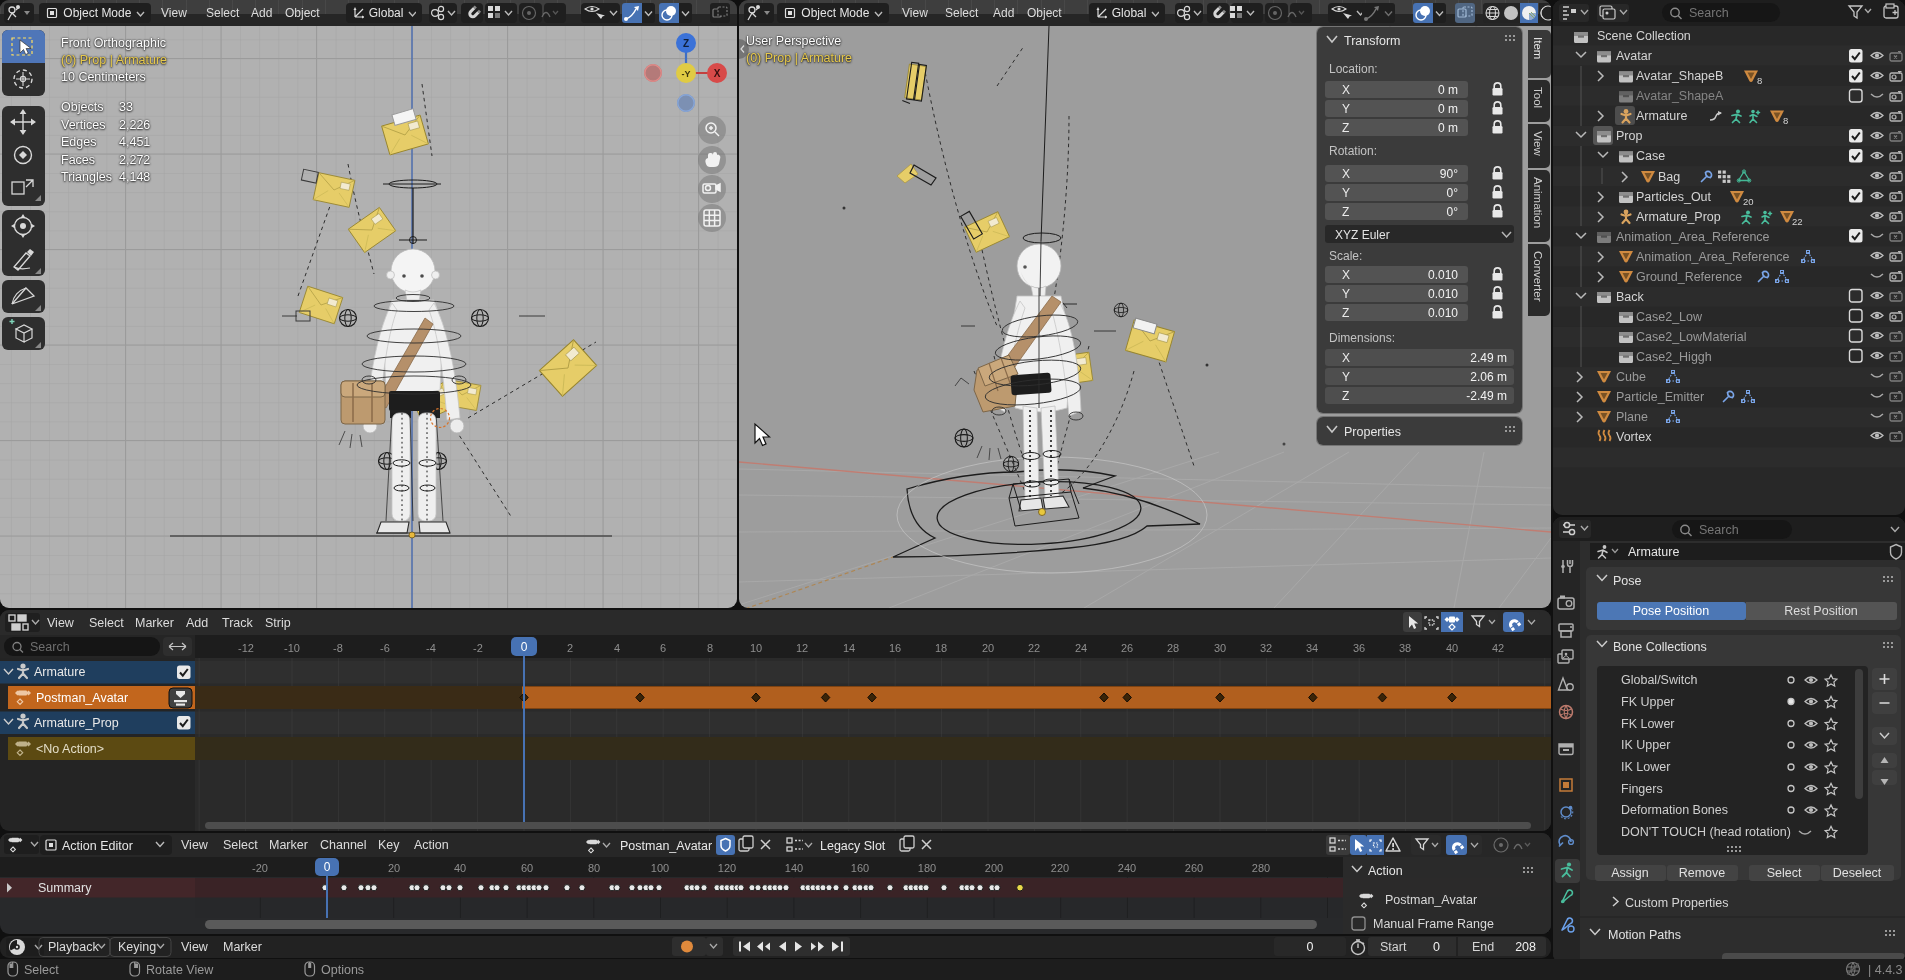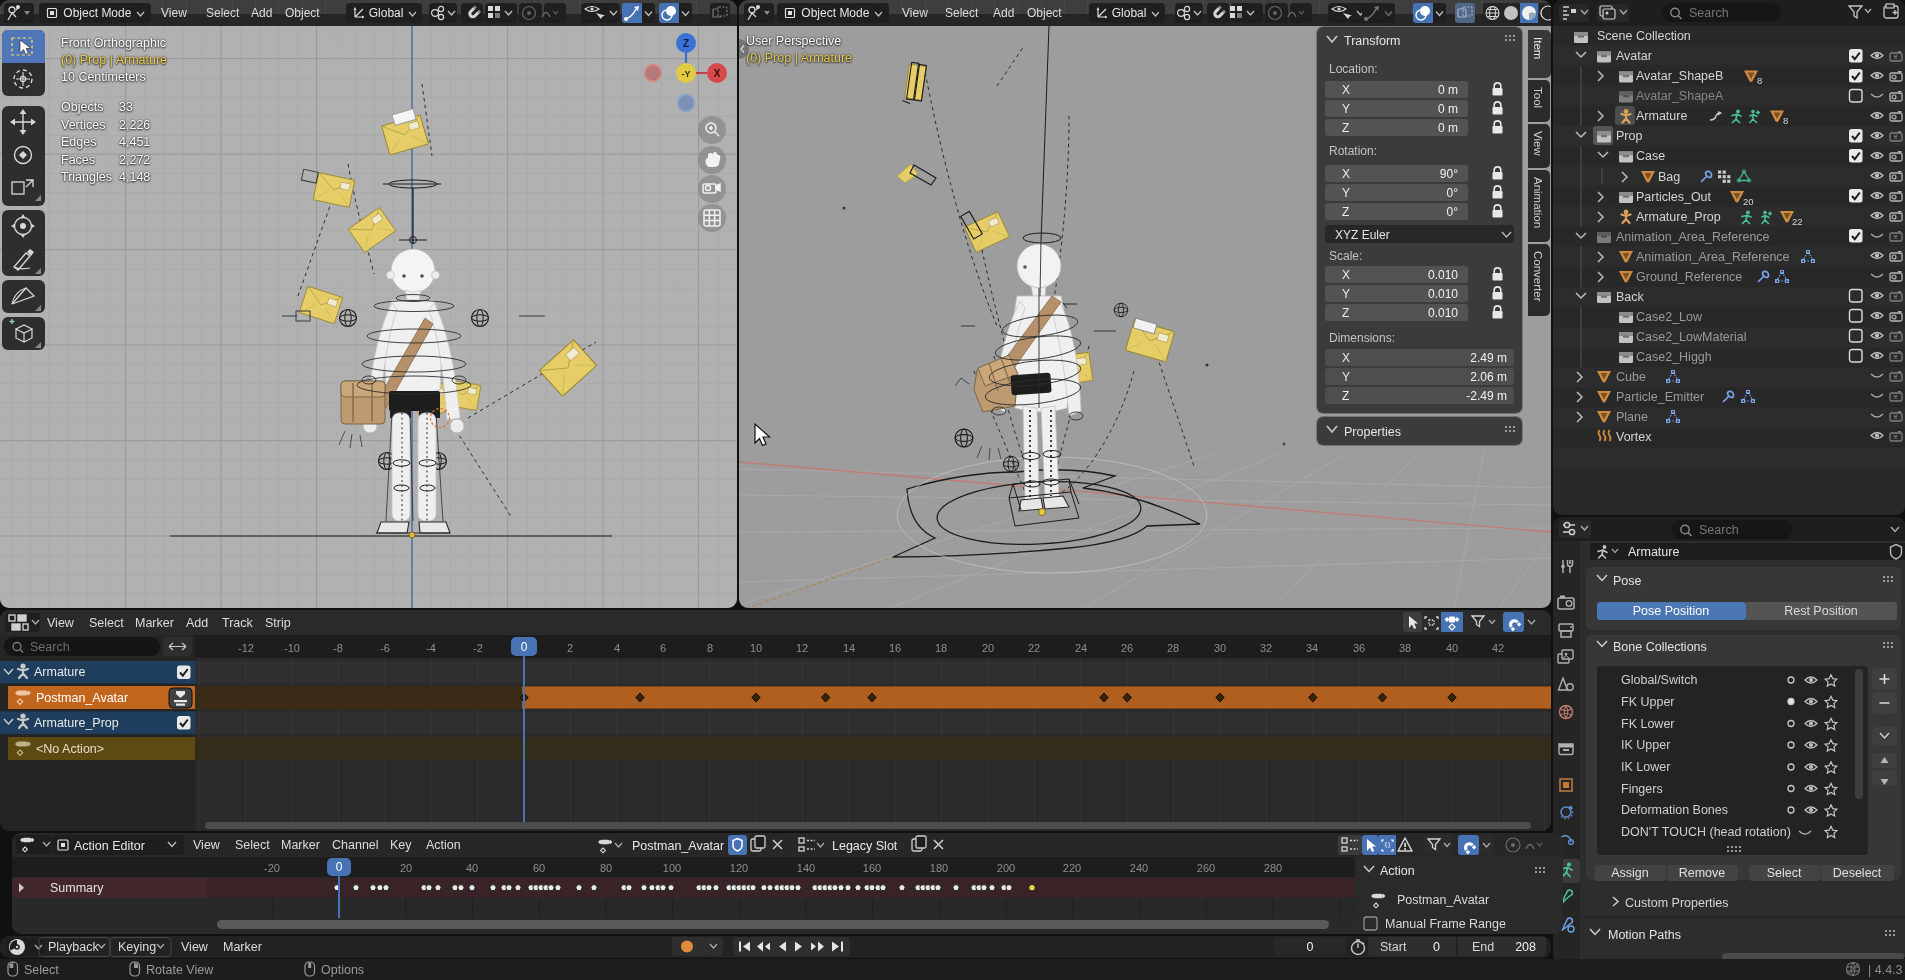--- a/index.html
+++ b/index.html
@@ -1391,21 +1391,21 @@
         </g>
       </g>
 <text x="36" y="143" fill="#e3ddc8" font-size="12.5">&lt;No Action&gt;</text>
 <line x1="524" y1="27" x2="524" y2="219" stroke="#4772b3" stroke-width="2"></line>
 <rect x="511" y="27" width="26" height="19" rx="5" fill="#4772b3"></rect>
       <text x="524" y="41" fill="#fff" font-size="12" text-anchor="middle">0</text>
 <rect x="205" y="212" width="1326" height="7" rx="3.5" fill="#4d4d4d"></rect>
 </svg>
 </div>
 
-<div class="ed" id="dope" style="left:0;top:833px;width:1551px;height:101px;background:#28292b;margin-left:12px;">
+<div class="ed" id="dope" style="left:0;top:833px;width:1551px;height:101px;background:#28292b;">
 <svg width="1551" height="101">
 <rect x="0" y="0" width="1551" height="24" fill="#272727"></rect>
 <g transform="translate(6,2)">
         <rect x="-2" y="0" width="35" height="19" rx="3" fill="#1e1e1e"></rect>
         <g fill="#d9d9d9">
           <path d="M2 5 l2.2 -2.2 2.2 2.2 -2.2 2.2z"></path>
           <path d="M12 5 l2.2 -2.2 2.2 2.2 -2.2 2.2z"></path>
           <rect x="5" y="2.8" width="8" height="4.4" rx="1"></rect>
           <path d="M7 12 l2.4 2.4 -2.4 2.4 -2.4 -2.4z" fill="none" stroke="#d9d9d9" stroke-width="1.1"></path>
         </g>

